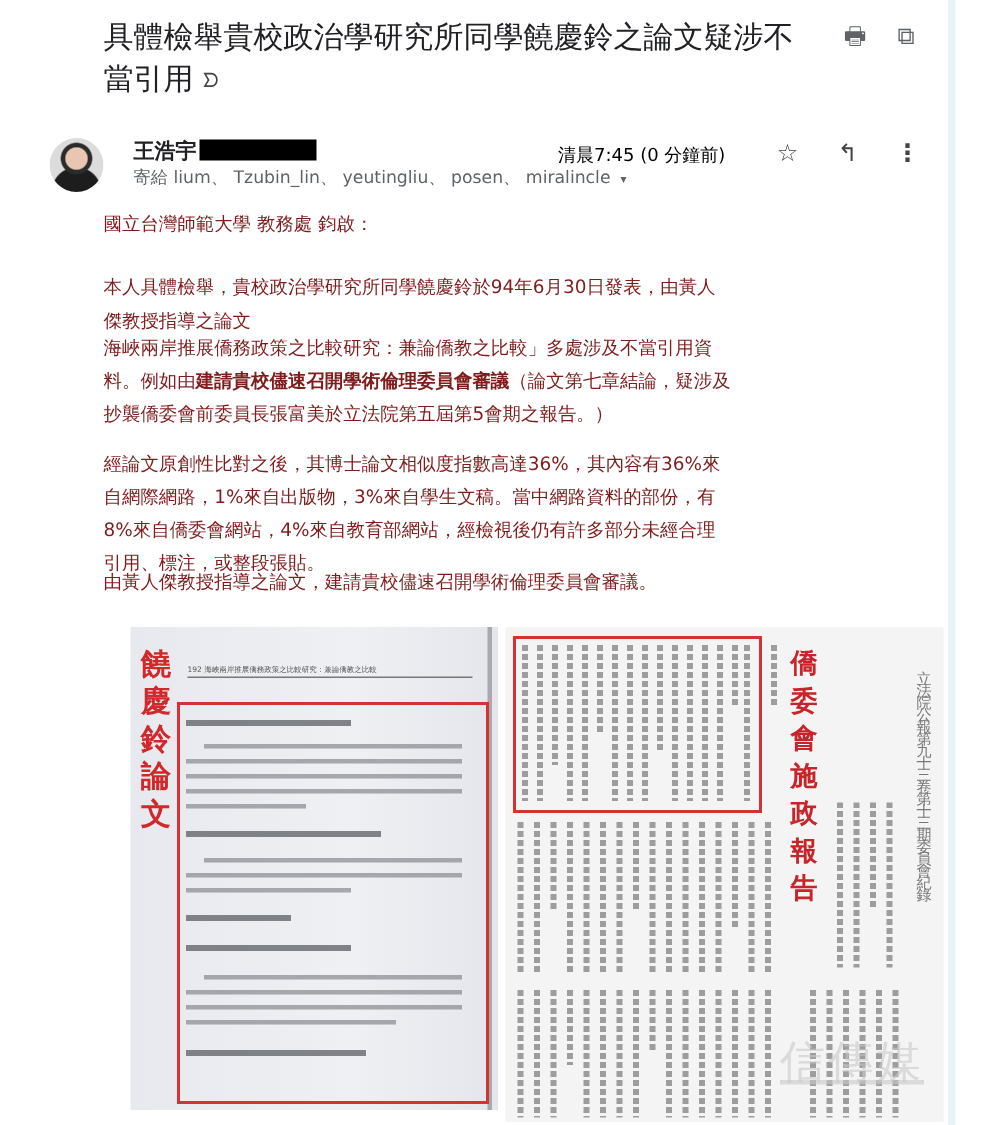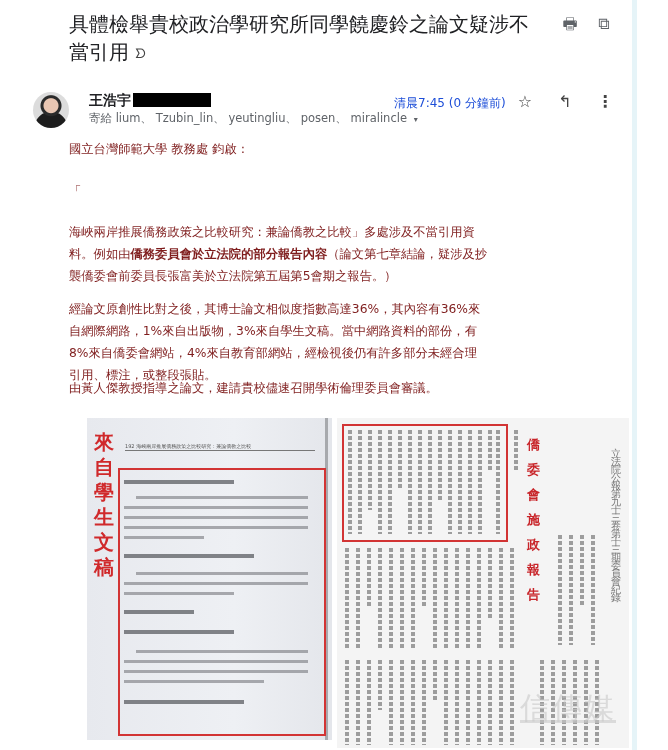--- a/index.html
+++ b/index.html
@@ -22,21 +22,21 @@
   .avatar {
     position:absolute; left:33px; top:92px; width:36px; height:36px; border-radius:50%;
     background:radial-gradient(circle at 50% 38%, #e9c6b2 0 7px, #2b2b2b 8px 10px, transparent 11px),
                radial-gradient(circle at 50% 100%, #1d1d1d 0 16px, transparent 17px), #dcdcdc;
     overflow:hidden;
   }
   .sender-name { position:absolute; left:89px; top:92px; font-size:14px; font-weight:bold; color:#202124; }
   .redact { position:absolute; left:133px; top:93px; width:78px; height:14px; background:#000; }
   .recipients { position:absolute; left:89px; top:111px; font-size:11.5px; color:#5f6368; }
   .recipients .caret { font-size:8px; margin-left:3px; }
-  .timestamp { position:absolute; left:394px; top:95px; font-size:12px; color:#1d4ed8; }
+  .timestamp { position:absolute; left:372px; top:95px; font-size:12px; color:#000000; }
   .act-icon { position:absolute; top:92px; width:18px; height:20px; font-size:16px; color:#444; text-align:center; line-height:20px; cursor:pointer; }
 
   .body-text { position:absolute; left:69px; width:420px; font-size:12.3px; line-height:23px; color:#7f1d1d; }
   .body-text p { margin:0; }
 
   .attach-left {
     position:absolute; left:87px; top:418px; width:245px; height:322px;
     background:linear-gradient(90deg,#e7e9ee 0%,#eef0f4 60%,#e4e6eb 100%);
   }
   .attach-left .spine { position:absolute; right:4px; top:0; width:3px; height:100%; background:#a7a9ad; }
@@ -50,21 +50,21 @@
   .doc-line { position:absolute; height:3px; background:#8d8f94; opacity:0.75; }
   .doc-title-line { height:4px; background:#6c6e73; opacity:0.85; }
 
   .attach-right {
     position:absolute; left:337px; top:418px; width:292px; height:330px; background:#f4f4f4; overflow:hidden;
   }
   .vcol { position:absolute; width:4px; background:repeating-linear-gradient(180deg,#6e6e6e 0 4px,transparent 4px 6px); opacity:0.65; }
   .redbox-right { position:absolute; left:342px; top:424px; width:162px; height:114px; border:2px solid #d23434; }
   .stamp-right {
     position:absolute; left:527px; top:432px; width:22px;
-    font-family:Liberation Serif, serif; font-weight:bold; font-size:13px;
+    font-family:Liberation Mono, monospace; font-weight:bold; font-size:18px;
     line-height:25px; color:#c8252a;
   }
   .vert-caption { position:absolute; left:611px; top:450px; width:10px; font-size:10px; line-height:8px; color:#777; }
   .watermark { position:absolute; left:520px; top:688px; font-size:30px; color:rgba(200,200,200,0.6); letter-spacing:2px;text-decoration:underline; }
 </style>
 </head>
 <body>
 
 <div class="rightbar"></div>
 <div class="rightbar-line"></div>
@@ -85,36 +85,37 @@
 </div>
 <div class="timestamp">清晨7:45 (0 分鐘前)</div>
 <div class="act-icon" style="left:516px;">☆</div>
 <div class="act-icon" style="left:556px;">↰</div>
 <div class="act-icon" style="left:596px; font-weight:bold;">⋮</div>
 
 <div class="body-text" style="top:138px;">
   <p>國立台灣師範大學 教務處 鈞啟：</p>
 </div>
 <div class="body-text" style="top:180px;">
+  <p>本人具體檢舉，貴校政治學研究所同學饒慶鈴於94年6月30日發表，由黃人傑教授指導之論文</p>
   <p>「</p>
 </div>
 <div class="body-text" style="top:221px; line-height:22px;">
-  <p><span>海峽兩岸推展僑務政策之比較研究：兼論僑教之比較」多處涉及不當引用資料。例如由</span><b>僑務委員會於立法院的部分報告內容</b><span>（論文第七章結論，疑涉及抄襲僑委會前委員長張富美於立法院第五屆第5會期之報告。）</span></p>
+  <p><span>海峽兩岸推展僑務政策之比較研究：兼論僑教之比較」多處涉及不當引用資料。例如由</span><b>建請貴校儘速召開學術倫理委員會審議</b><span>（論文第七章結論，疑涉及抄襲僑委會前委員長張富美於立法院第五屆第5會期之報告。）</span></p>
 </div>
 <div class="body-text" style="top:298px; line-height:22px;">
   <p>經論文原創性比對之後，其博士論文相似度指數高達36%，其內容有36%來自網際網路，1%來自出版物，3%來自學生文稿。當中網路資料的部份，有8%來自僑委會網站，4%來自教育部網站，經檢視後仍有許多部分未經合理引用、標注，或整段張貼。</p>
 </div>
 <div class="body-text" style="top:377px;">
   <p>由黃人傑教授指導之論文，建請貴校儘速召開學術倫理委員會審議。</p>
 </div>
 
 <div class="attach-left">
   <div class="spine"></div>
 </div>
-<div class="stamp-left">來自學生文稿</div>
+<div class="stamp-left">饒慶鈴論文</div>
 <div class="page-header">192 海峽兩岸推展僑務政策之比較研究：兼論僑教之比較</div>
 <div class="redbox-left"></div>
 
 <div>
   <div class="doc-line doc-title-line" style="left:124px; top:480px; width:110px;"></div>
   <div class="doc-line" style="left:136px; top:496px; width:172px;"></div>
   <div class="doc-line" style="left:124px; top:506px; width:184px;"></div>
   <div class="doc-line" style="left:124px; top:516px; width:184px;"></div>
   <div class="doc-line" style="left:124px; top:526px; width:184px;"></div>
   <div class="doc-line" style="left:124px; top:536px; width:80px;"></div>

